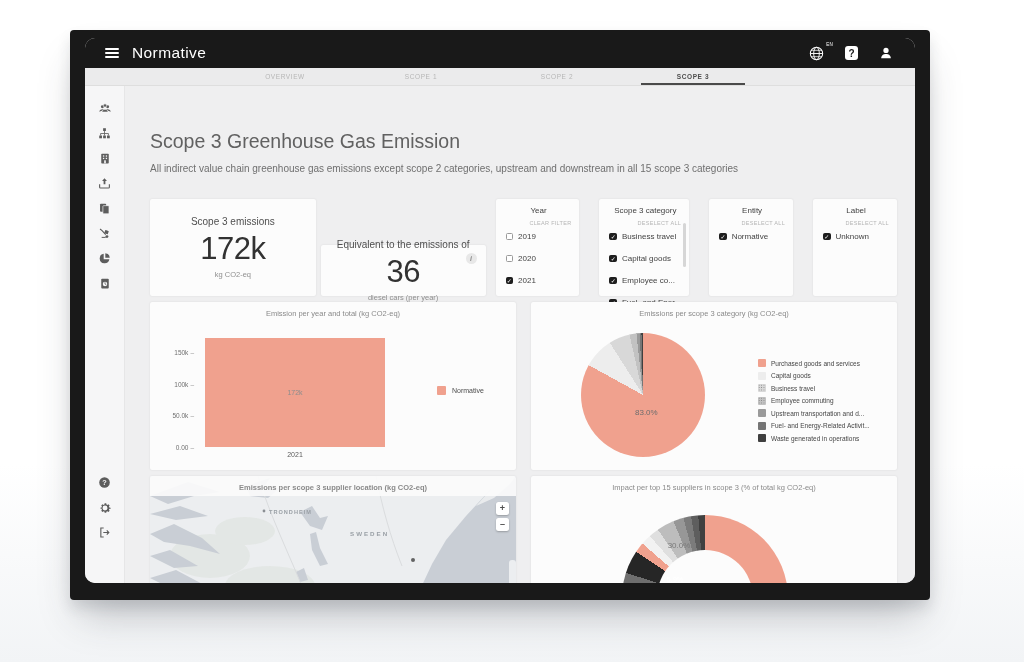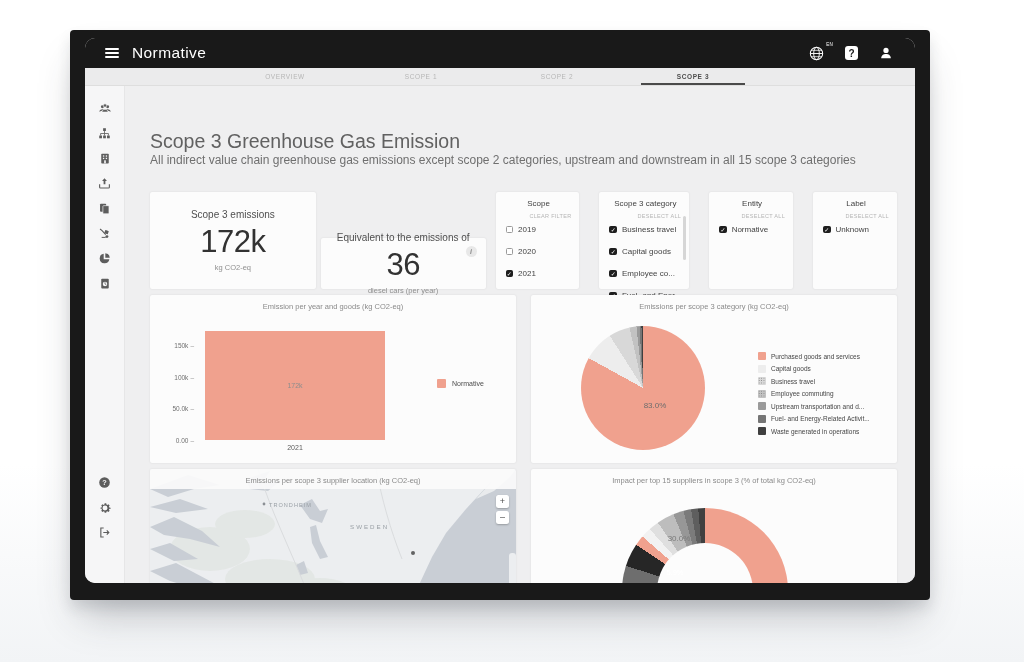--- a/index.html
+++ b/index.html
@@ -39,21 +39,21 @@
   .side-icon { width:25px; height:25px; display:flex; align-items:center; justify-content:center; color:#5d5d5d; cursor:pointer; }
   .side-icon svg { display:block; }
   .side-spacer { margin-top:auto; }
 
   .main { flex:1; background-color:#efeff0;
     background-image:radial-gradient(#e4e4e6 0.6px, transparent 0.7px); background-size:6px 6px;
     padding:0 18px 0 25px; overflow:hidden; position:relative; }
 
   .page-head { padding-top:44px; }
   .page-title { font-size:19.5px; font-weight:400; color:#616161; }
-  .page-sub { font-size:12px; color:#6f6f6f; margin-top:0; }
+  .page-sub { font-size:10px; color:#6f6f6f; margin-top:10px; }
 
   .row { display:flex; margin-top:6px; }
   .row1 { margin-top:25px; height:97px; }
   .row2 { height:168px; }
   .row3 { height:160px; }
 
   .card { background:#fcfcfc; border-radius:2px; box-shadow:0 0 2px rgba(0,0,0,.10); position:relative; }
 
   
   .kpi { width:181px; display:flex; flex-direction:column; align-items:center; justify-content:center; text-align:center; }
@@ -97,21 +97,21 @@
   
   .pie { position:absolute; left:50px; top:31px; width:124px; height:124px; border-radius:50%; }
   .pie-callout { position:absolute; font-size:8px; color:#6d6d6d; }
   .legend-col { position:absolute; left:227px; top:57px; display:flex; flex-direction:column; gap:4.5px; }
   .lg-row { display:flex; align-items:center; gap:5px; }
   .lg-sw { width:8px; height:8px; border-radius:1px; flex:0 0 auto; }
   .lg-sw.dotted { background-image:radial-gradient(#7d7d7d 0.55px, transparent 0.65px); background-size:2.4px 2.4px; }
   .lg-tx { font-size:6.5px; color:#454545; white-space:nowrap; }
 
   
-  .map-card { overflow:hidden; }
+  .map-card { overflow:hidden;font-weight:bold; }
   .map-svg { position:absolute; inset:0; }
   .map-titleband { position:absolute; top:0; left:0; right:0; height:20px; background:rgba(251,251,251,.92); }
   .map-zoom { position:absolute; right:7px; top:26px; display:flex; flex-direction:column; gap:3px; }
   .zbtn { width:13px; height:13px; background:#fff; border-radius:2.5px; box-shadow:0 1px 2px rgba(0,0,0,.25);
     font-size:9px; color:#4f4f4f; display:flex; align-items:center; justify-content:center; cursor:pointer; line-height:1; }
 
   
   .donut { position:absolute; left:91px; top:39px; width:166px; height:166px; border-radius:50%; }
   .donut::after { content:""; position:absolute; left:35px; top:35px; width:96px; height:96px; border-radius:50%; background:#fcfcfc; }
   .donut-callout-a { position:absolute; left:133px; top:65px; width:30px; text-align:center; font-size:8px; color:#7a7a7a; }
@@ -269,21 +269,21 @@
             <div class="kpi-unit">kg CO2-eq</div>
           </div>
           <div class="card kpi">
             <div class="info-dot">i</div>
             <div class="kpi-label">Equivalent to the emissions of</div>
             <div class="kpi-value">36</div>
             <div class="kpi-unit">diesel cars (per year)</div>
           </div>
 
           <div class="card filter first">
-            <div class="filter-title">Scope</div>
+            <div class="filter-title">Year</div>
             <div class="filter-action">CLEAR FILTER</div>
             <div class="filter-items">
                 <div class="f-row">
                   <span class="cb"></span>
                   <span class="cb-label">2019</span>
                 </div>
                 <div class="f-row">
                   <span class="cb"></span>
                   <span class="cb-label">2020</span>
                 </div>
@@ -333,21 +333,21 @@
                 <div class="f-row">
                   <span class="cb checked">✓</span>
                   <span class="cb-label">Unknown</span>
                 </div>
               </div>
           </div>
         </div>
 
         <div class="row row2">
           <div class="card panel">
-            <div class="panel-title">Emission per year and goods (kg CO2-eq)</div>
+            <div class="panel-title">Emission per year and total (kg CO2-eq)</div>
             <div class="ybar" id="ybar">
                 <div class="ytick" style="bottom: 95px;">150k</div>
                 <div class="ytick" style="bottom: 63.3333px;">100k</div>
                 <div class="ytick" style="bottom: 31.6667px;">50.0k</div>
                 <div class="ytick" style="bottom: 0px;">0.00</div>
               </div>
             <div class="plot">
               <div class="bar" id="bar0" style="height: 108.933px; background: rgb(240, 161, 142);">
                 <span class="bar-label">172k</span>
               </div>
@@ -355,21 +355,21 @@
             </div>
             <div class="legend-inline">
               <span class="sw" id="barsw" style="background: rgb(240, 161, 142);"></span>
               <span class="tx">Normative</span>
             </div>
           </div>
 
           <div class="card panel">
             <div class="panel-title">Emissions per scope 3 category (kg CO2-eq)</div>
             <div class="pie" id="pie0" style="background: conic-gradient(rgb(240, 161, 142) 0%, rgb(240, 161, 142) 83%, rgb(237, 237, 237) 83%, rgb(237, 237, 237) 91%, rgb(216, 216, 216) 91%, rgb(216, 216, 216) 96.5%, rgb(194, 194, 194) 96.5%, rgb(194, 194, 194) 98.3%, rgb(154, 154, 154) 98.3%, rgb(154, 154, 154) 99.1%, rgb(117, 117, 117) 99.1%, rgb(117, 117, 117) 99.6%, rgb(63, 63, 63) 99.6%, rgb(63, 63, 63) 100%);"></div>
-            <div class="pie-callout" style="left:104px; top:106px; width:40px; text-align:center;">83.0%</div>
+            <div class="pie-callout" style="left:104px; top:106px; width:40px; ">83.0%</div>
             <div class="legend-col">
                 <div class="lg-row">
                   <span class="lg-sw" style="background-color: rgb(240, 161, 142);"></span>
                   <span class="lg-tx">Purchased goods and services</span>
                 </div>
                 <div class="lg-row">
                   <span class="lg-sw" style="background-color: rgb(237, 237, 237);"></span>
                   <span class="lg-tx">Capital goods</span>
                 </div>
                 <div class="lg-row">

